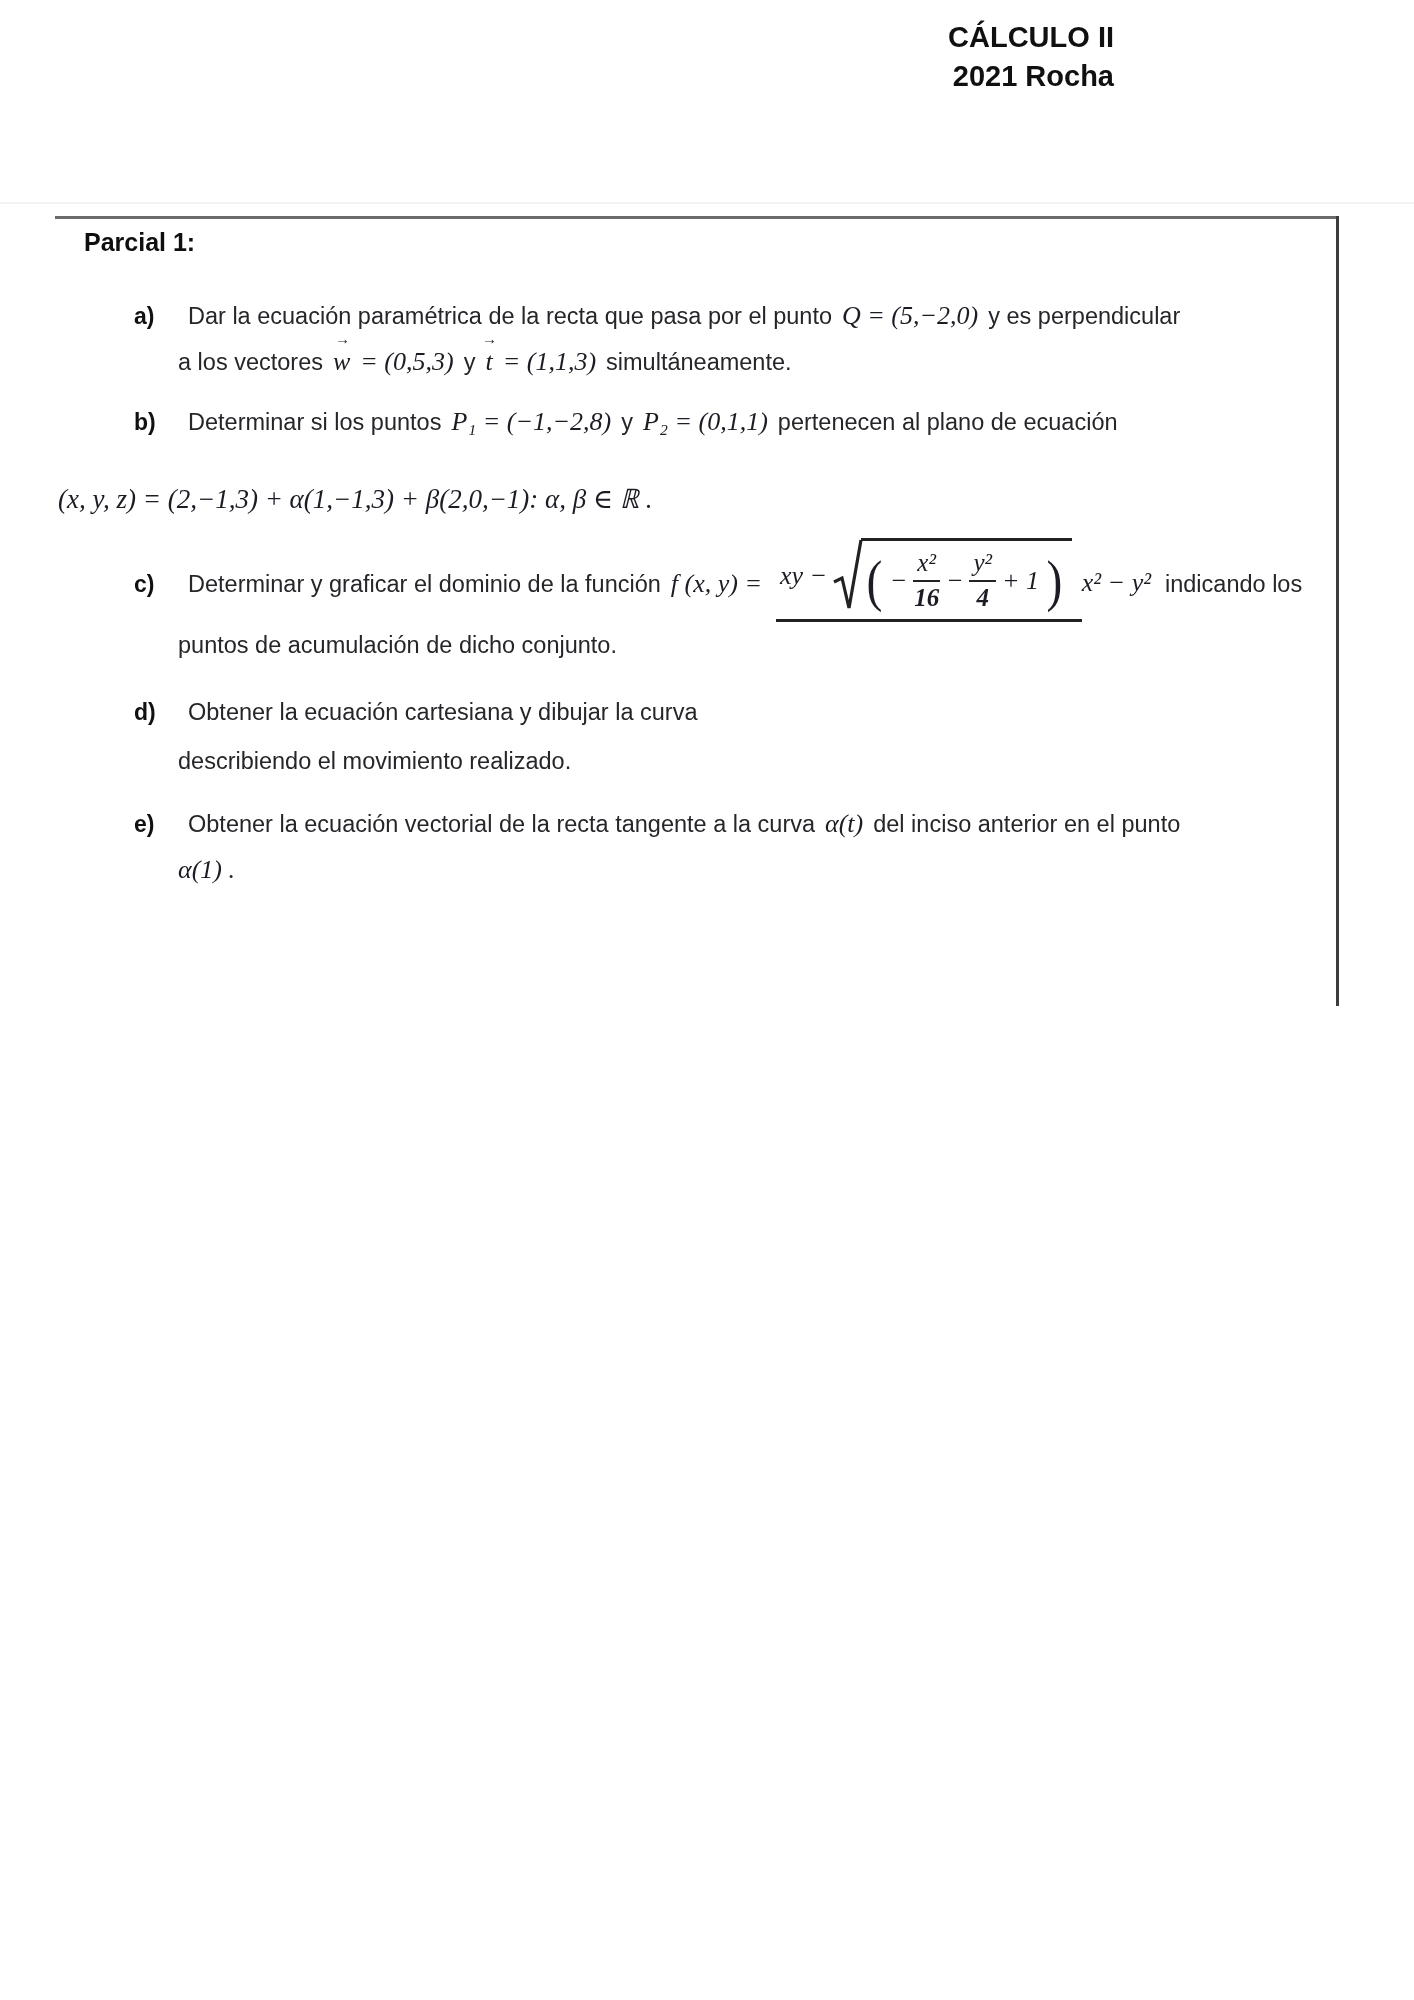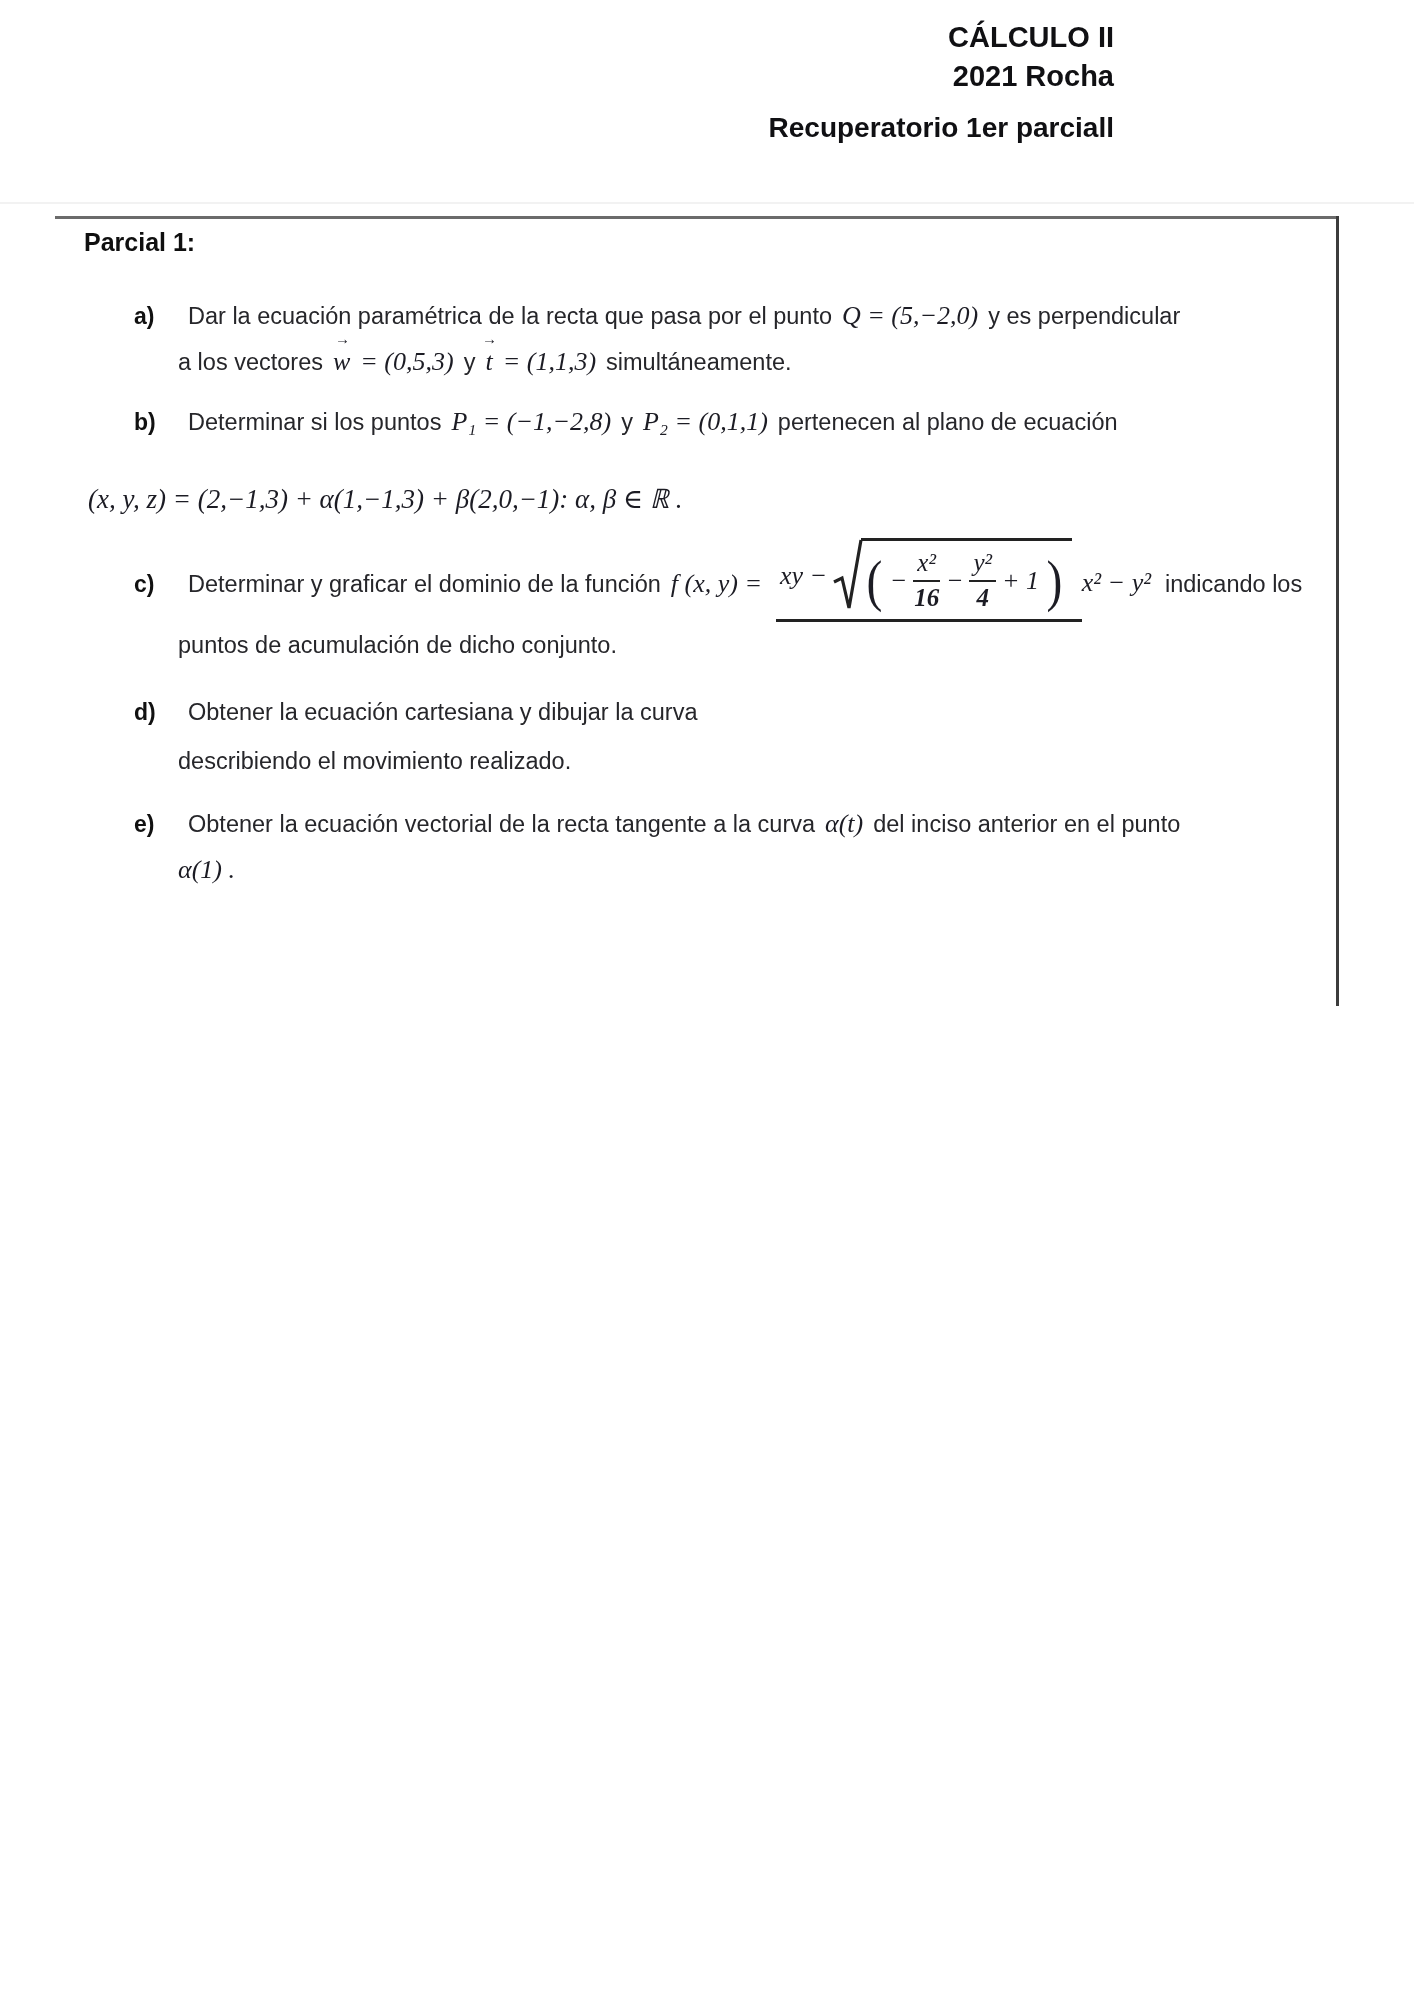--- a/index.html
+++ b/index.html
@@ -28,21 +28,21 @@
   .text { font-size:23.5px; color:#26262a; }
   .math {
     font-family:"Liberation Serif","DejaVu Serif",serif;
     font-style:italic; font-size:26px; color:#1c1c24;
   }
   .math-lg { font-size:27px; }
 
   .a1  { margin:44px 0 0 134px; }
   .a2  { margin:16px 0 0 178px; }
   .b1  { margin:30px 0 0 134px; }
-  .beq { margin:42px 0 0 88px; }
+  .beq { margin:42px 0 0 58px; }
   .c1  { margin:26px 0 0 134px; }
   .c2  { margin:6px  0 0 178px; }
   .d1  { margin:40px 0 0 134px; }
   .d2  { margin:22px 0 0 178px; }
   .e1  { margin:34px 0 0 134px; }
   .e2  { margin:16px 0 0 178px; }
 
   
   .vec { position:relative; display:inline-block; }
   .vec-arrow {
@@ -72,21 +72,20 @@
   .frac { display:inline-flex; flex-direction:column; align-items:center; font-size:25px; }
   .fnum { border-bottom:2.5px solid #222; padding:0 4px 3px; }
   .fden { padding-top:2px;font-weight:bold; }
 </style>
 </head>
 <body>
 
 <div class="header">
   <div class="course">CÁLCULO II</div>
   <div class="teacher">2021 Rocha</div>
-  <div class="exam-title">Recuperatorio 1er parciall</div>
 </div>
 
 <div class="page-edge-line"></div>
 <div class="rule"></div>
 <div class="vline"></div>
 
 <div class="content">
 
   <div class="section-heading">Parcial 1:</div>
 

